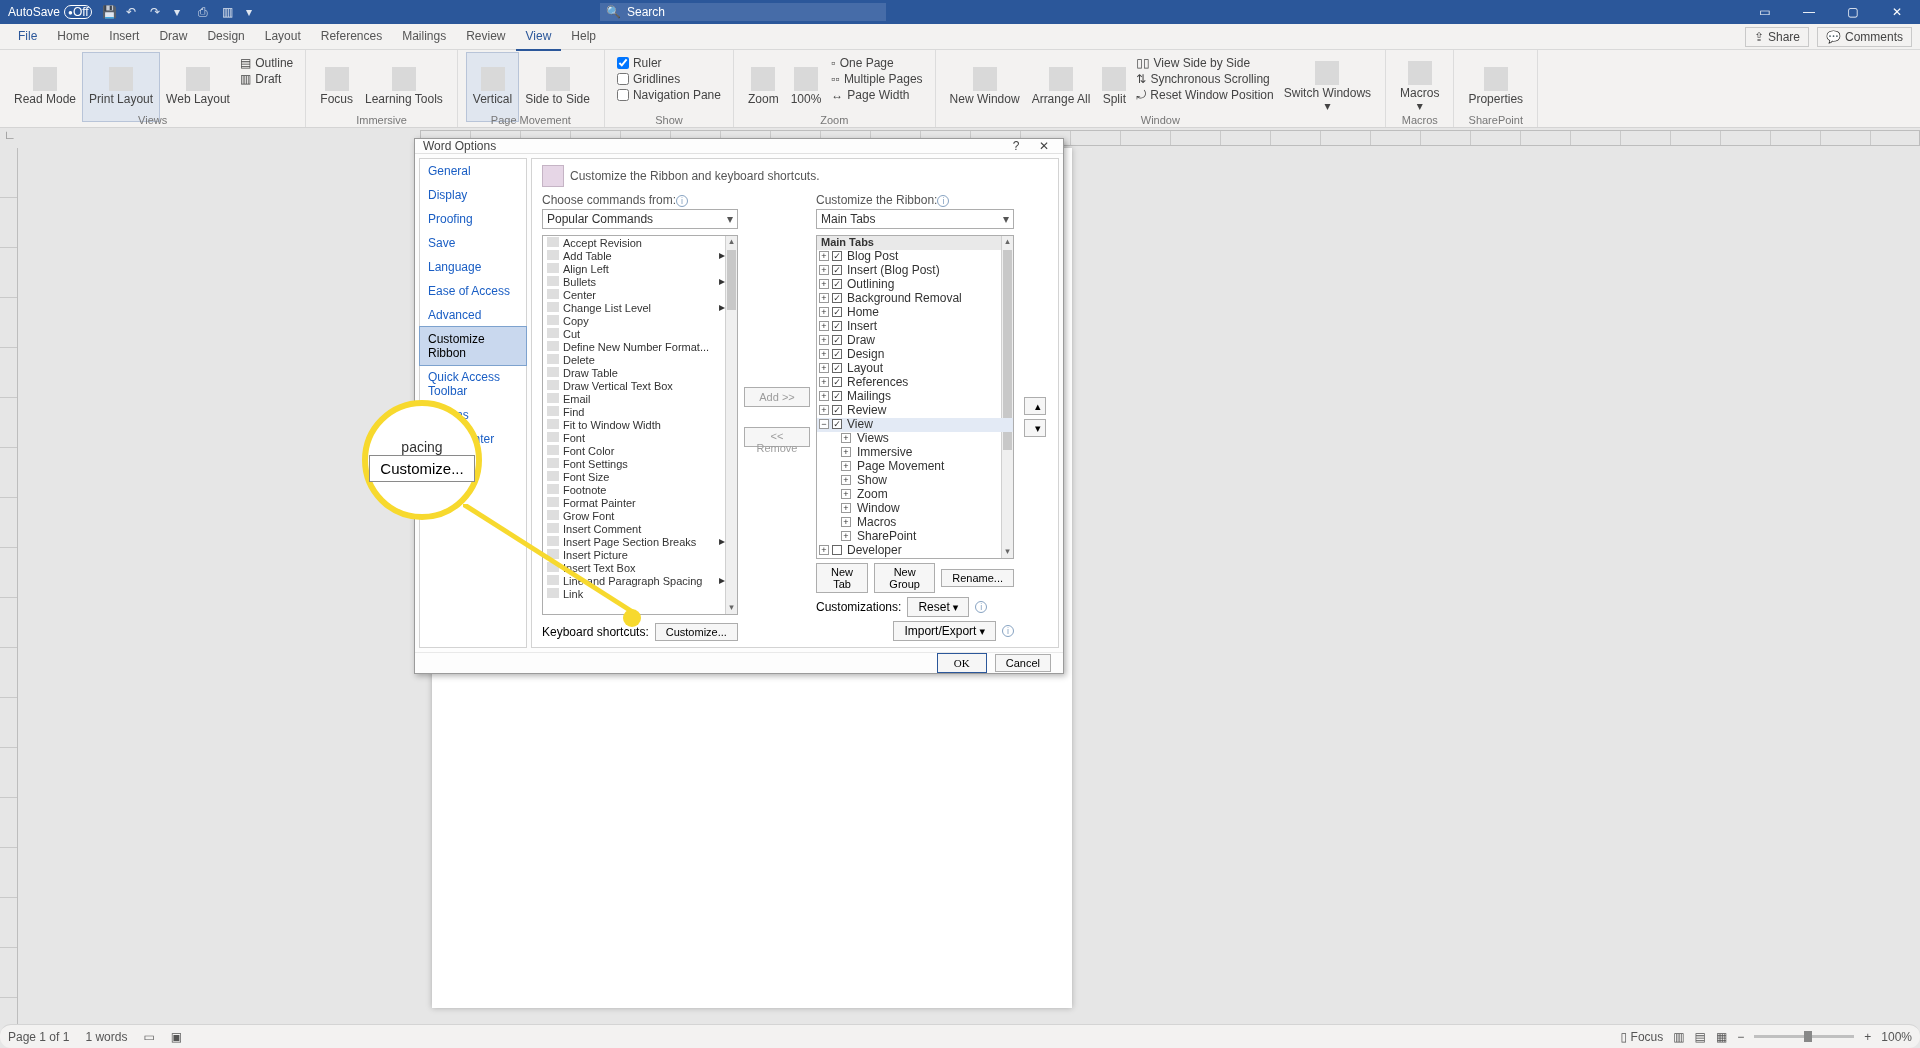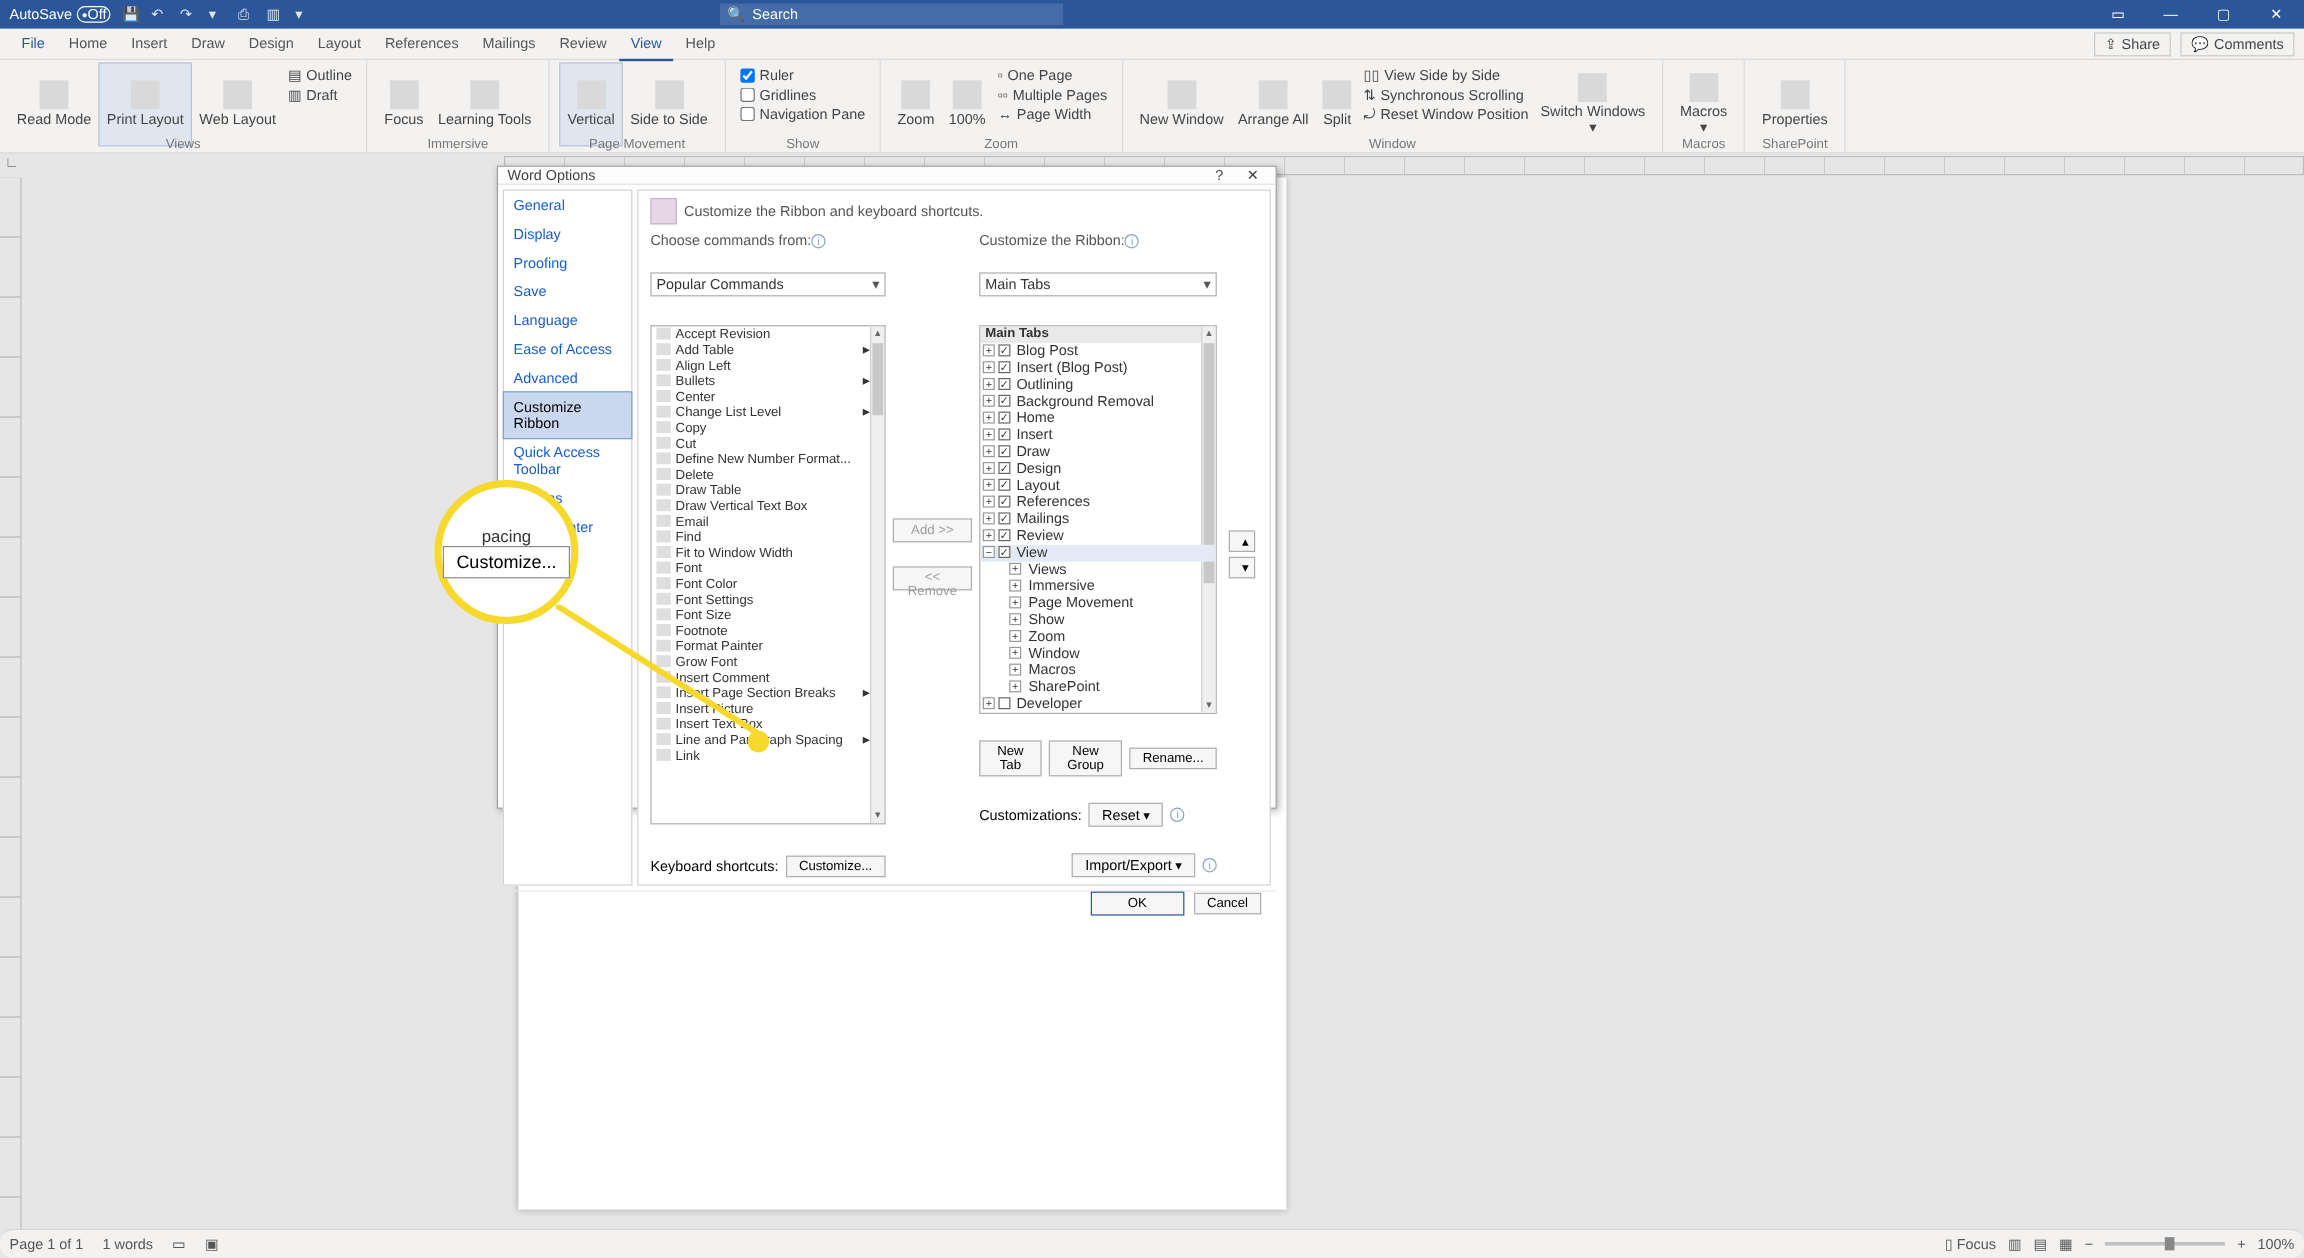--- a/index.html
+++ b/index.html
@@ -58,21 +58,21 @@
 .dialog .dlg-title .dlg-right { margin-left:auto; display:flex; gap:6px; }
 .dialog .dlg-title .dlg-right span { width:22px; text-align:center; }
 .dialog .dlg-body { flex:1; display:flex; }
 .dialog .cats { width:108px; border:1px solid #d3d3d3; margin:4px; background:#fff; }
 .dialog .cats .cat { padding:5px 8px; color:#1a5ec4; cursor:default; }
 .dialog .cats .cat.sel { background:#c9d8ee; border:1px solid #7da2ce; color:#000; margin:-1px;}
 .dialog .main { flex:1; margin:4px 4px 4px 0; border:1px solid #d3d3d3; padding:6px 10px; background:#fff; display:flex; flex-direction:column; }
 .dialog .main .hdr { display:flex; align-items:center; gap:6px; color:#555; margin-bottom:6px;}
 .dialog .main .hdr .hicon { width:22px; height:22px; background:#e6d6e6; border:1px solid #c5b4c5;}
 .dialog .cols { display:flex; gap:6px; flex:1; }
-.dialog .col { display:flex; flex-direction:column;gap:18px; }
+.dialog .col { display:flex; flex-direction:column; }
 .dialog .lbl { color:#555; margin-bottom:2px;}
 .dialog .combo { border:1px solid #adadad; background:#fff; height:20px; display:flex; align-items:center; padding:0 4px; justify-content:space-between; color:#333;}
 .dialog .combo .care { color:#555; }
 .dialog .listbox { border:1px solid #adadad; flex:1; overflow:hidden; background:#fff; position:relative; margin-top:6px;}
 .dialog .listbox .item { padding:1px 4px 1px 20px; color:#333; position:relative; font-size:11px; height:13px; line-height:12px; white-space:nowrap;}
 .dialog .listbox .item::before { content:''; position:absolute; left:4px; top:1px; width:12px; height:10px; background:#dedede; }
 .dialog .listbox .item .sub { position:absolute; right:12px; top:0;}
 .dialog .listbox .scroll { position:absolute; right:0; top:0; bottom:0; width:12px; background:#efefef; border-left:1px solid #d0d0d0;}
 .dialog .listbox .scroll .thumb { position:absolute; left:1px; right:1px; top:14px; height:60px; background:#c8c8c8;}
 .dialog .listbox .scroll .arw { position:absolute; left:0; right:0; height:12px; text-align:center; font-size:9px; color:#666;}
@@ -83,21 +83,21 @@
 .dialog .tree .node.indent1 .pm { left:24px; }
 .dialog .tree .node.sel { background:#e3eaf5; }
 .dialog .midbtns { display:flex; flex-direction:column; justify-content:center; gap:20px; }
 .dialog .midbtns button { width:66px; height:20px; font-size:11px;}
 .dialog .updown { display:flex; flex-direction:column; justify-content:center; gap:4px; margin-left:4px;}
 .dialog .updown button { width:18px; height:18px; }
 .dialog .footer-row { display:flex; align-items:center; gap:6px; margin-top:4px;}
 .dialog .footer-row.kb { margin-top:8px;}
 .dialog .btn { border:1px solid #adadad; background:#f6f6f6; padding:2px 10px; font-size:11px; }
 .dialog .dlg-foot { height:32px; display:flex; align-items:center; justify-content:flex-end; gap:8px; padding:0 12px; border-top:1px solid #e9e9e9;}
-.dialog .dlg-foot .ok-btn { border:1px solid #2b579a; padding:3px 30px; }
+.dialog .dlg-foot .ok-btn { border:1px solid #2b579a; padding:3px 16px;font-family:Liberation Serif, serif; }
 
 
 .callout { position:absolute; left:362px; top:400px; width:120px; height:120px; border-radius:60px; border:6px solid #f7d92e; background:#fff; display:flex; flex-direction:column; align-items:center; justify-content:center; z-index:2; box-shadow:0 0 0 2px #fff inset;}
 .callout .part-text { font-size:14px; color:#333; margin-bottom:0;}
 .callout button { font-size:15px; padding:4px 10px; background:#fff; border:1px solid #8a8a8a;}
 .leader { position:absolute; left:463px; top:504px; width:190px; height:116px; z-index:1; }
 .leader line { stroke:#f7d92e; stroke-width:5; }
 .small-dot { position:absolute; left:623px; top:609px; width:18px; height:18px; border-radius:9px; background:#f7d92e; z-index:2;}
 
 

